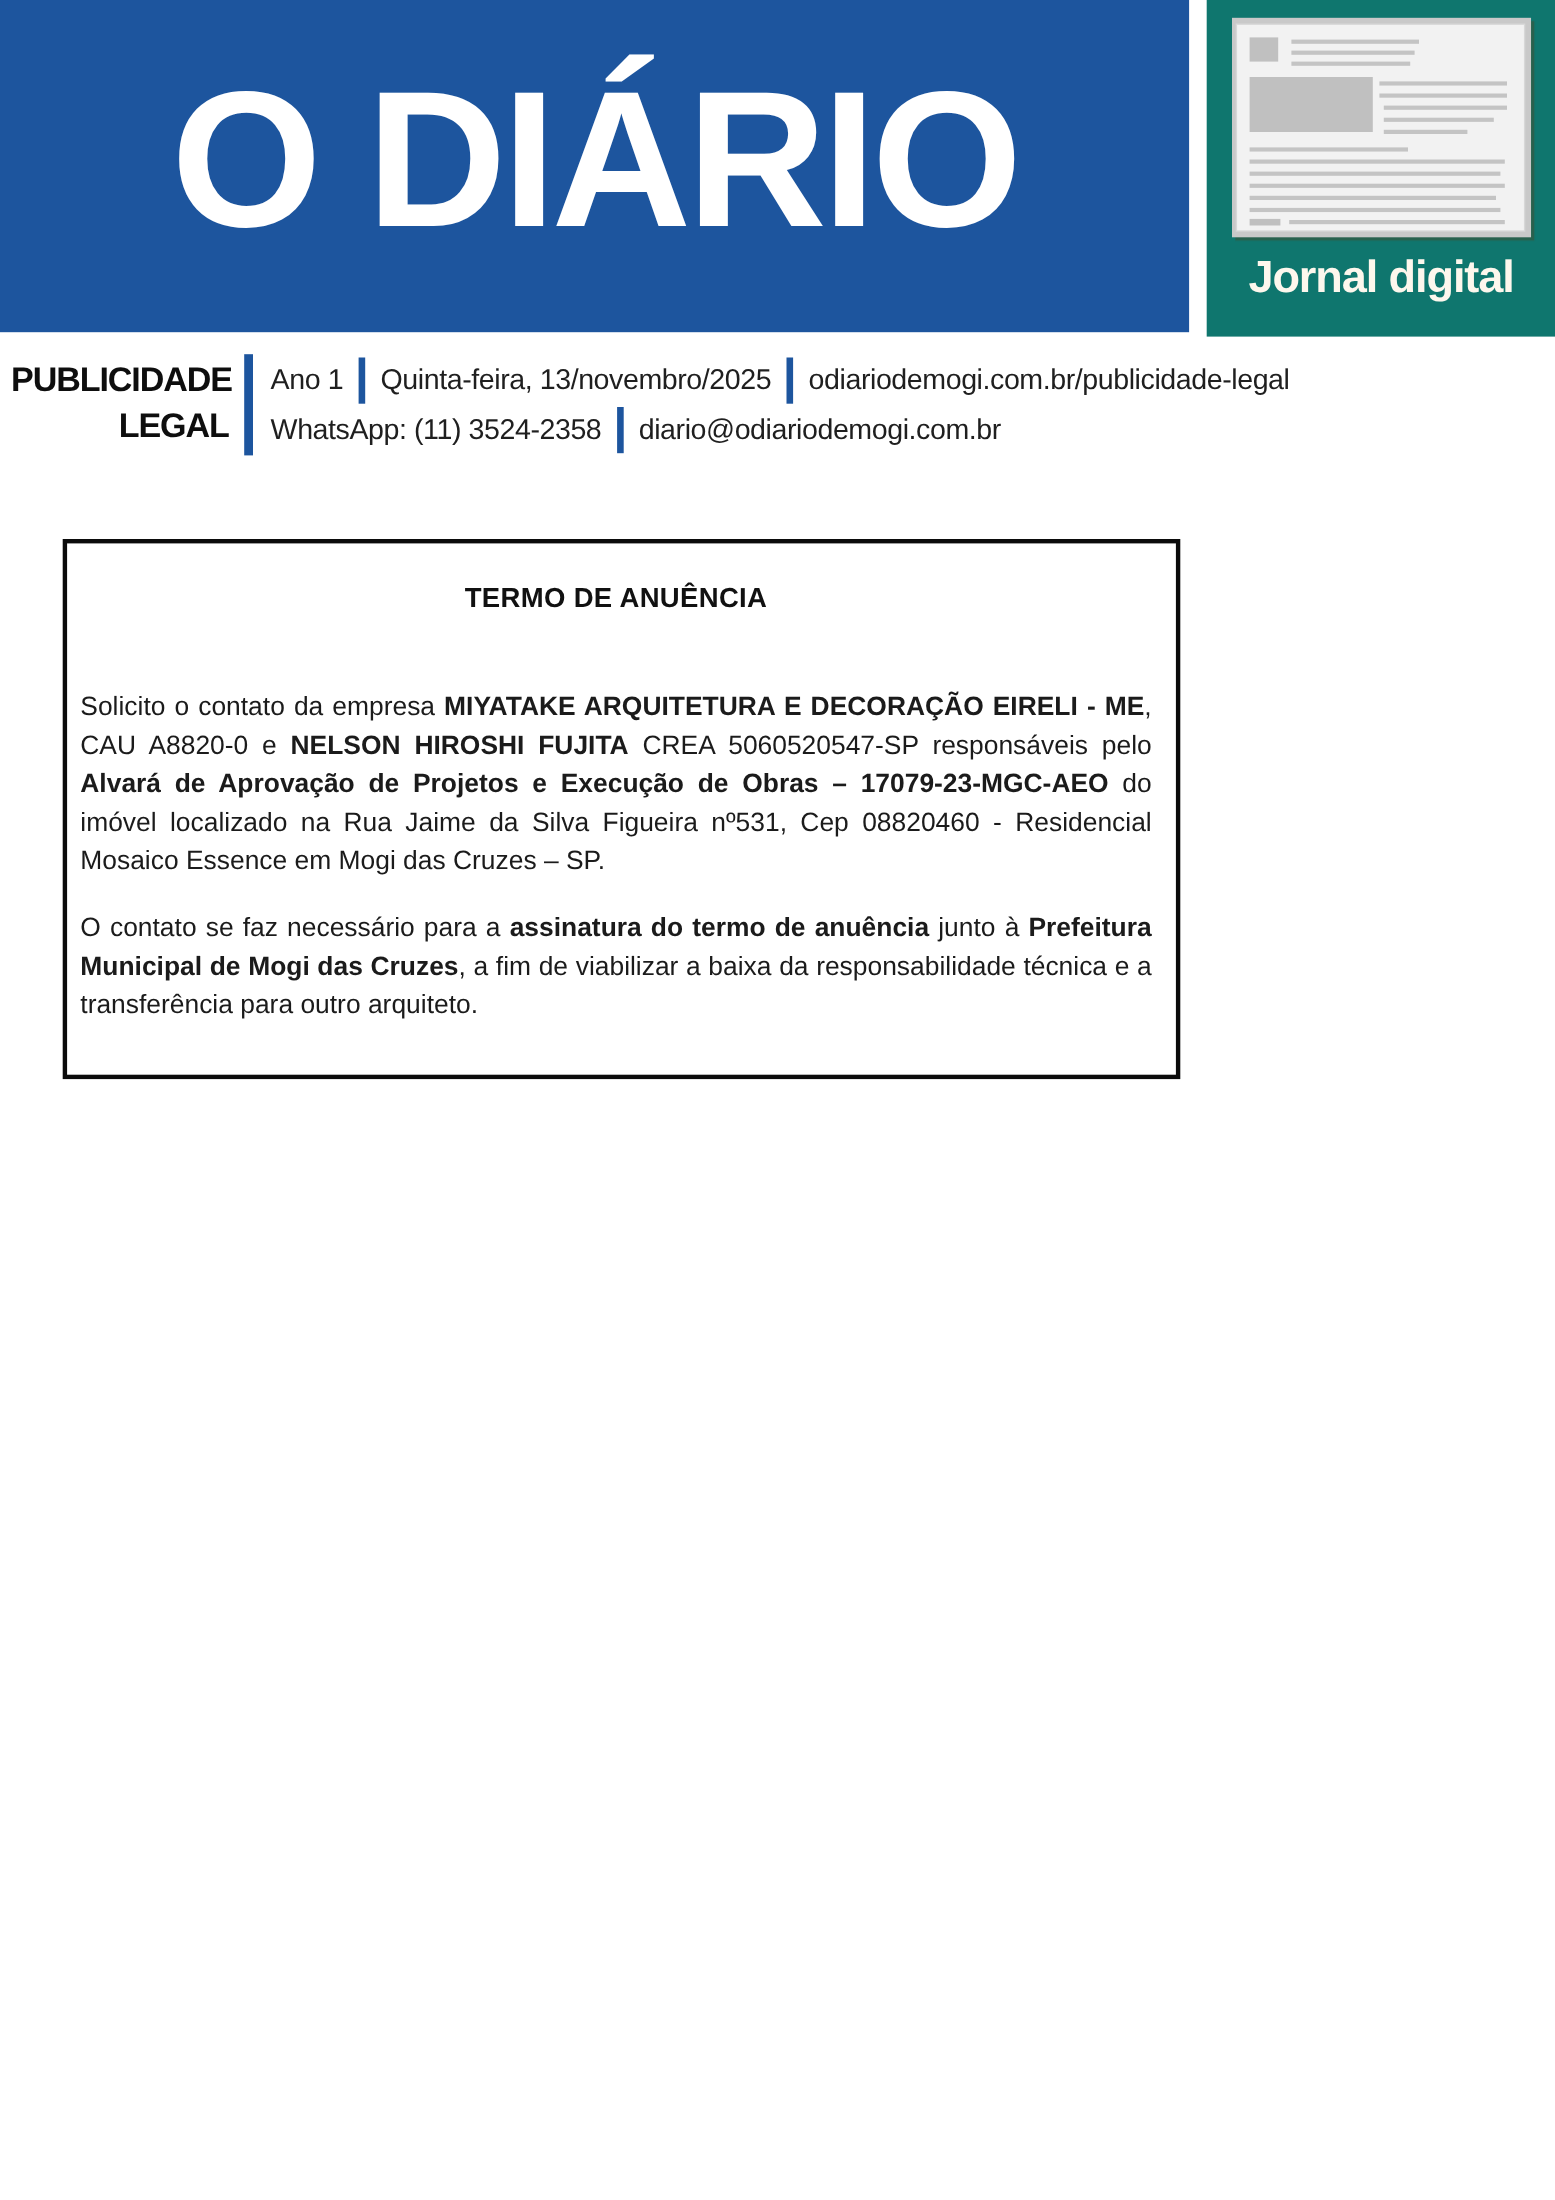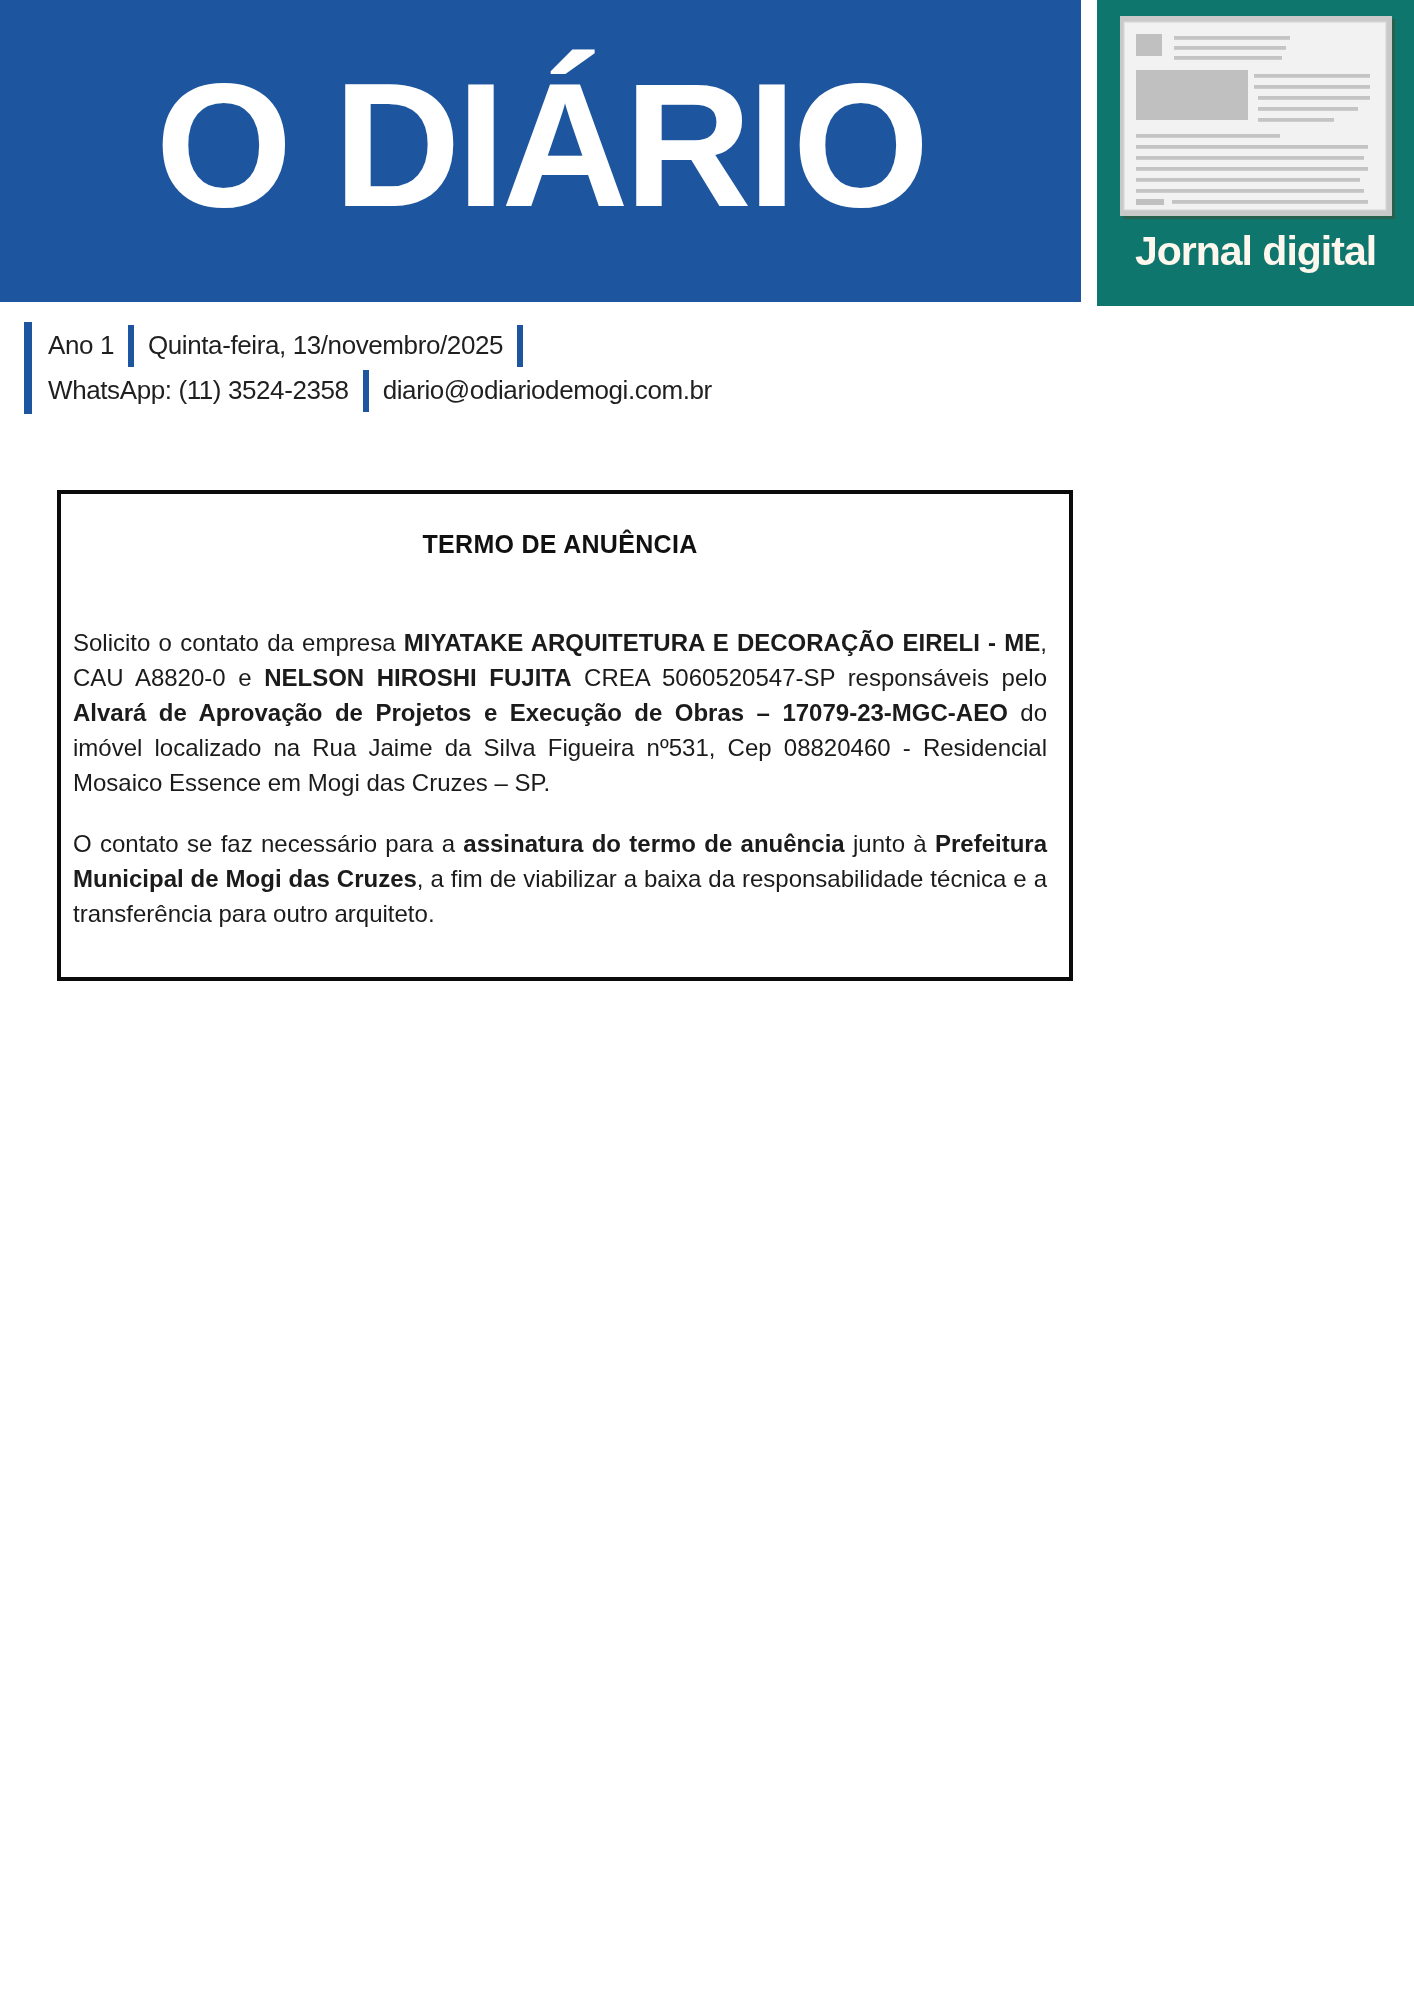--- a/index.html
+++ b/index.html
@@ -90,27 +90,32 @@
         <rect x="8" y="81" width="112" height="1.9" fill="#c4c4c4"></rect>
         <rect x="8" y="86.5" width="114" height="1.9" fill="#c4c4c4"></rect>
         <rect x="8" y="91.5" width="14" height="3" fill="#c0c0c0"></rect>
         <rect x="26" y="92" width="98" height="1.9" fill="#c4c4c4"></rect>
       </svg>
       <div class="tagline">Jornal digital</div>
     </div>
   </header>
 
   <div class="pub-header">
+    <div class="pub-title">
+      <div>PUBLICIDADE</div>
+      <div>LEGAL</div>
+    </div>
     <div class="vdiv-tall"></div>
     <div class="pub-meta">
       <div class="meta-row" id="meta-row-1">
           <span class="meta-item">Ano 1</span>
           <span class="vdiv"></span>
           <span class="meta-item">Quinta-feira, 13/novembro/2025</span>
           <span class="vdiv"></span>
+          <span class="meta-item">odiariodemogi.com.br/publicidade-legal</span>
         </div>
       <div class="meta-row" id="meta-row-2">
           <span class="meta-item">WhatsApp: (11) 3524-2358</span>
           <span class="vdiv"></span>
           <span class="meta-item">diario@odiariodemogi.com.br</span>
         </div>
     </div>
   </div>
 
   <section class="notice-box">

